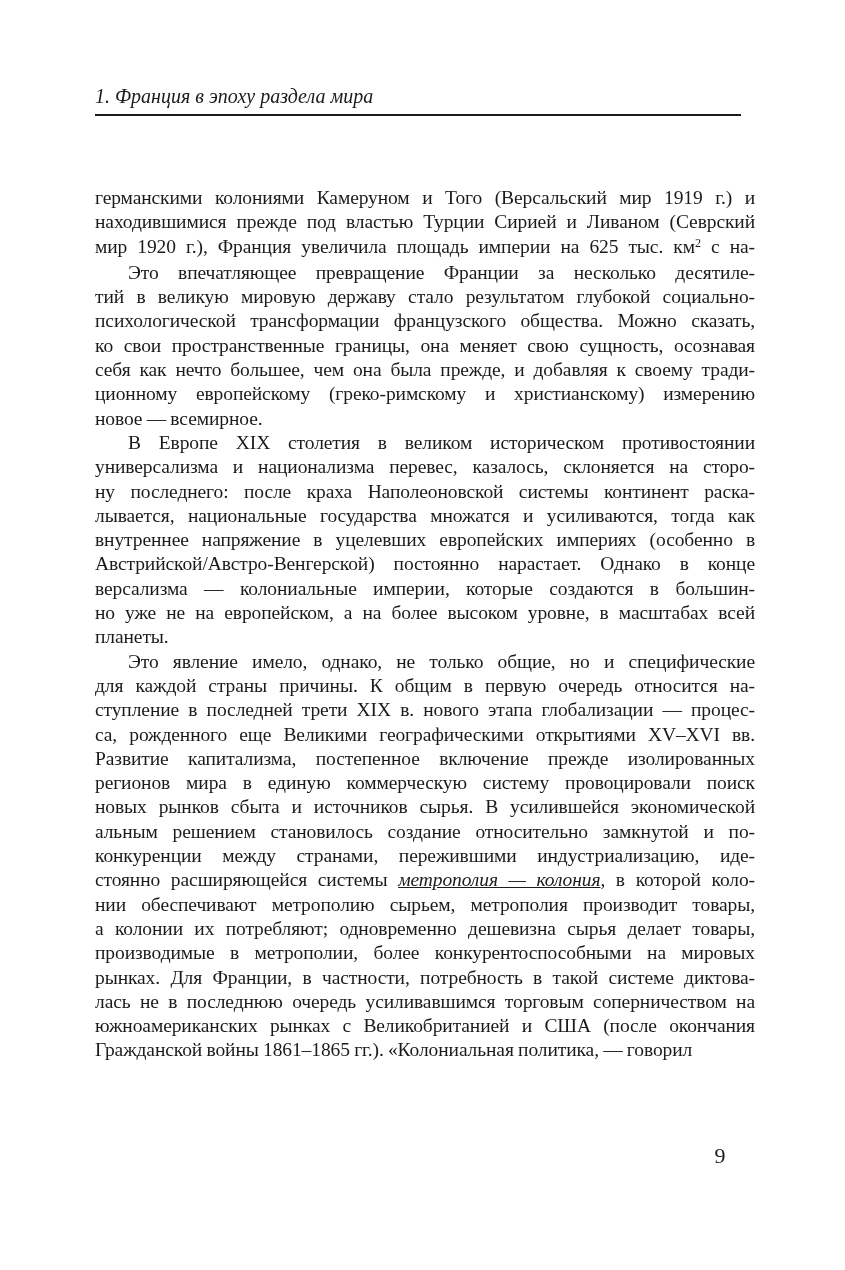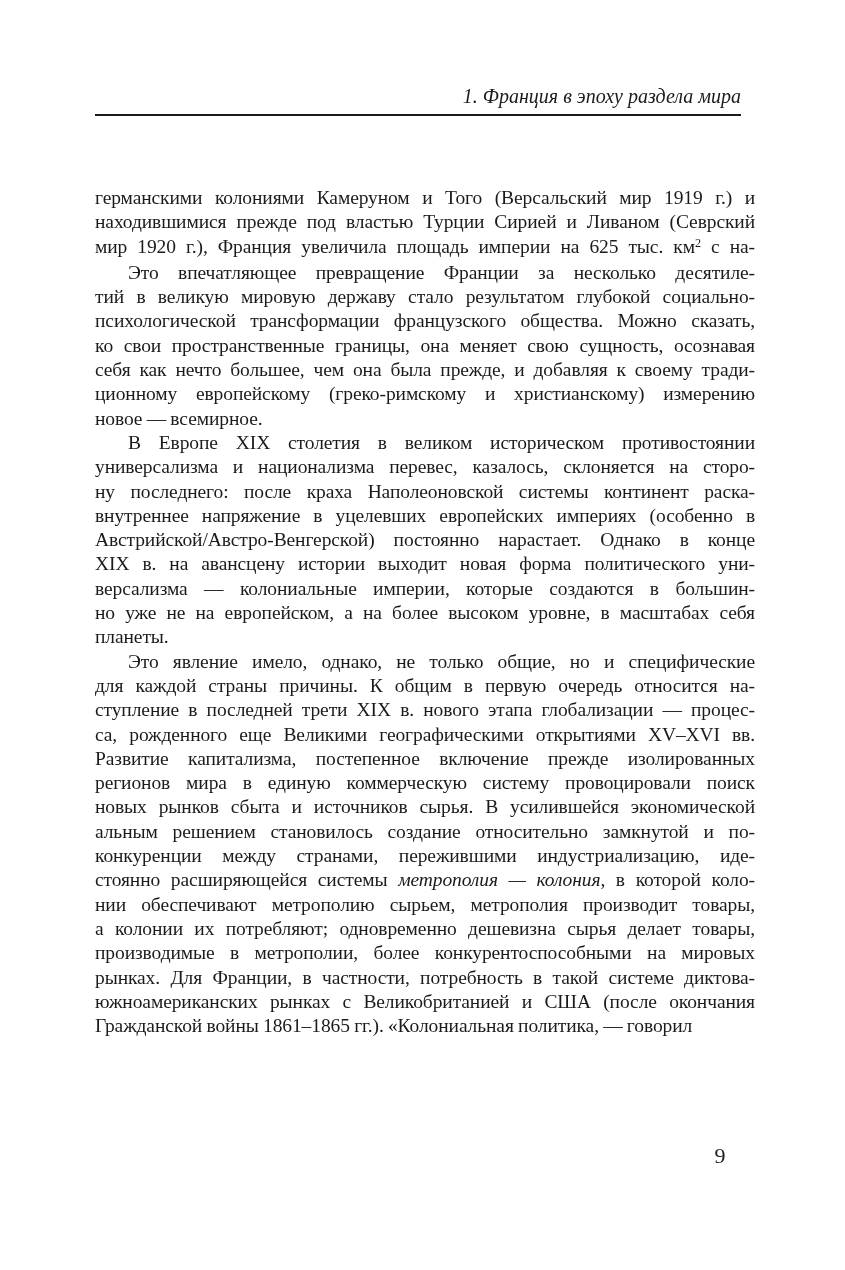--- a/index.html
+++ b/index.html
@@ -14,21 +14,20 @@
     background: #ffffff;
     font-family: "Liberation Serif", "DejaVu Serif", serif;
     color: #1b1b1b;
     overflow: hidden;
   }
   .running-head {
     position: absolute;
     top: 84px;
     left: 95px;
     width: 646px;
-    text-align: right;
     font-style: italic;
     font-size: 20px;
     line-height: 24px;
     white-space: nowrap;
   }
   .rule {
     position: absolute;
     top: 114px;
     left: 95px;
     width: 646px;
@@ -46,21 +45,21 @@
   }
   .para { margin: 0; padding: 0; }
   .line {
     text-align: justify;
     text-align-last: justify;
     word-spacing: -0.5px;
     letter-spacing: -0.1px;
   }
   .line.last { text-align-last: left; }
   .line.ind  { text-indent: 33px; }
-  .i   { font-style: italic; }
+  .i   { font-style: italic; text-decoration: underline; }
   .sup {
     font-size: 0.62em;
     position: relative;
     top: -0.45em;
     letter-spacing: 0;
   }
   .pagenum {
     position: absolute;
     top: 1143px;
     left: 660px;
@@ -88,40 +87,41 @@
         <div class="line"><span>психологической трансформации французского общества. Можно сказать,</span></div>
         <div class="line"><span>ко свои пространственные границы, она меняет свою сущность, осознавая</span></div>
         <div class="line"><span>себя как нечто большее, чем она была прежде, и добавляя к своему тради-</span></div>
         <div class="line"><span>ционному европейскому (греко-римскому и христианскому) измерению</span></div>
         <div class="line last"><span>новое — всемирное.</span></div>
       </div>
       <div class="para">
         <div class="line ind"><span>В Европе XIX столетия в великом историческом противостоянии</span></div>
         <div class="line"><span>универсализма и национализма перевес, казалось, склоняется на сторо-</span></div>
         <div class="line"><span>ну последнего: после краха Наполеоновской системы континент раска-</span></div>
+        <div class="line"><span>лывается, национальные государства множатся и усиливаются, тогда как</span></div>
         <div class="line"><span>внутреннее напряжение в уцелевших европейских империях (особенно в</span></div>
         <div class="line"><span>Австрийской/Австро-Венгерской) постоянно нарастает. Однако в конце</span></div>
-        <div class="line"><span>XIX в. на авансцену истории выходит новая форма политического уни-</span></div>
         <div class="line"><span>версализма — колониальные империи, которые создаются в большин-</span></div>
-        <div class="line"><span>но уже не на европейском, а на более высоком уровне, в масштабах себя</span></div>
+        <div class="line"><span>но уже не на европейском, а на более высоком уровне, в масштабах всей</span></div>
         <div class="line last"><span>планеты.</span></div>
       </div>
       <div class="para">
         <div class="line ind"><span>Это явление имело, однако, не только общие, но и специфические</span></div>
         <div class="line"><span>для каждой страны причины. К общим в первую очередь относится на-</span></div>
         <div class="line"><span>ступление в последней трети XIX в. нового этапа глобализации — процес-</span></div>
         <div class="line"><span>са, рожденного еще Великими географическими открытиями XV–XVI вв.</span></div>
         <div class="line"><span>Развитие капитализма, постепенное включение прежде изолированных</span></div>
         <div class="line"><span>регионов мира в единую коммерческую систему провоцировали поиск</span></div>
         <div class="line"><span>новых рынков сбыта и источников сырья. В усилившейся экономической</span></div>
         <div class="line"><span>альным решением становилось создание относительно замкнутой и по-</span></div>
         <div class="line"><span>конкуренции между странами, пережившими индустриализацию, иде-</span></div>
         <div class="line"><span>стоянно расширяющейся системы </span><span class="i">метрополия — колония</span><span>, в которой коло-</span></div>
         <div class="line"><span>нии обеспечивают метрополию сырьем, метрополия производит товары,</span></div>
         <div class="line"><span>а колонии их потребляют; одновременно дешевизна сырья делает товары,</span></div>
         <div class="line"><span>производимые в метрополии, более конкурентоспособными на мировых</span></div>
         <div class="line"><span>рынках. Для Франции, в частности, потребность в такой системе диктова-</span></div>
+        <div class="line"><span>лась не в последнюю очередь усиливавшимся торговым соперничеством на</span></div>
         <div class="line"><span>южноамериканских рынках с Великобританией и США (после окончания</span></div>
         <div class="line last"><span>Гражданской войны 1861–1865 гг.). «Колониальная политика, — говорил</span></div>
       </div>
     </div>
   <div class="pagenum">9</div>
 </div>
 
 </body></html>

